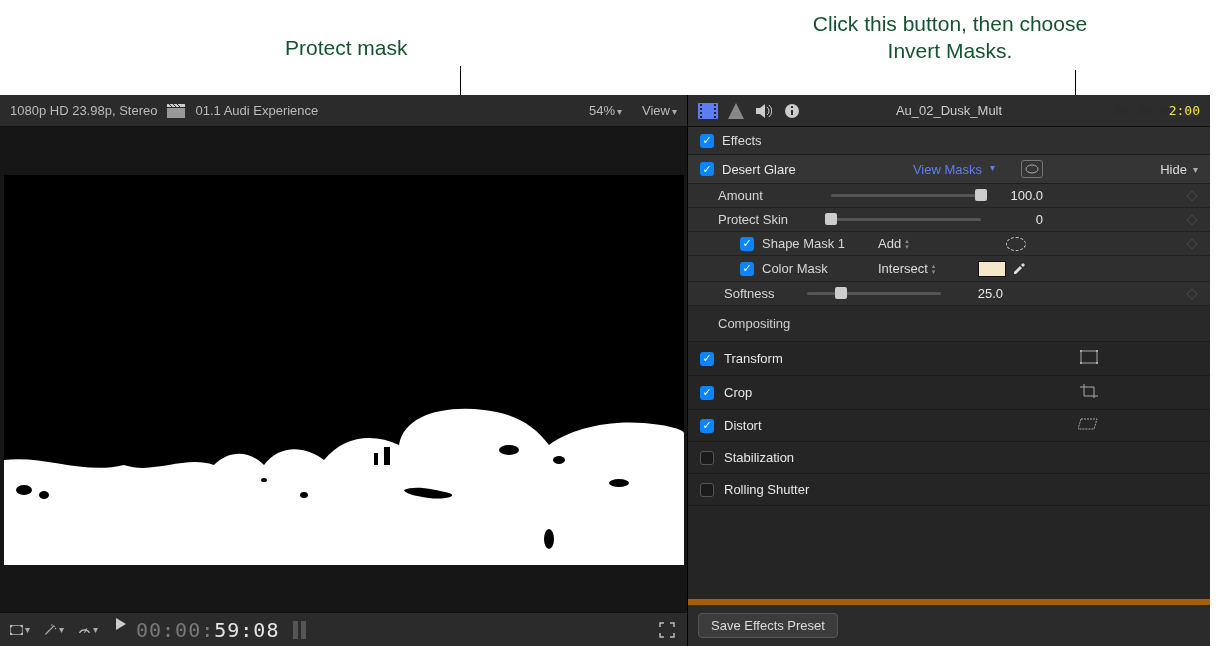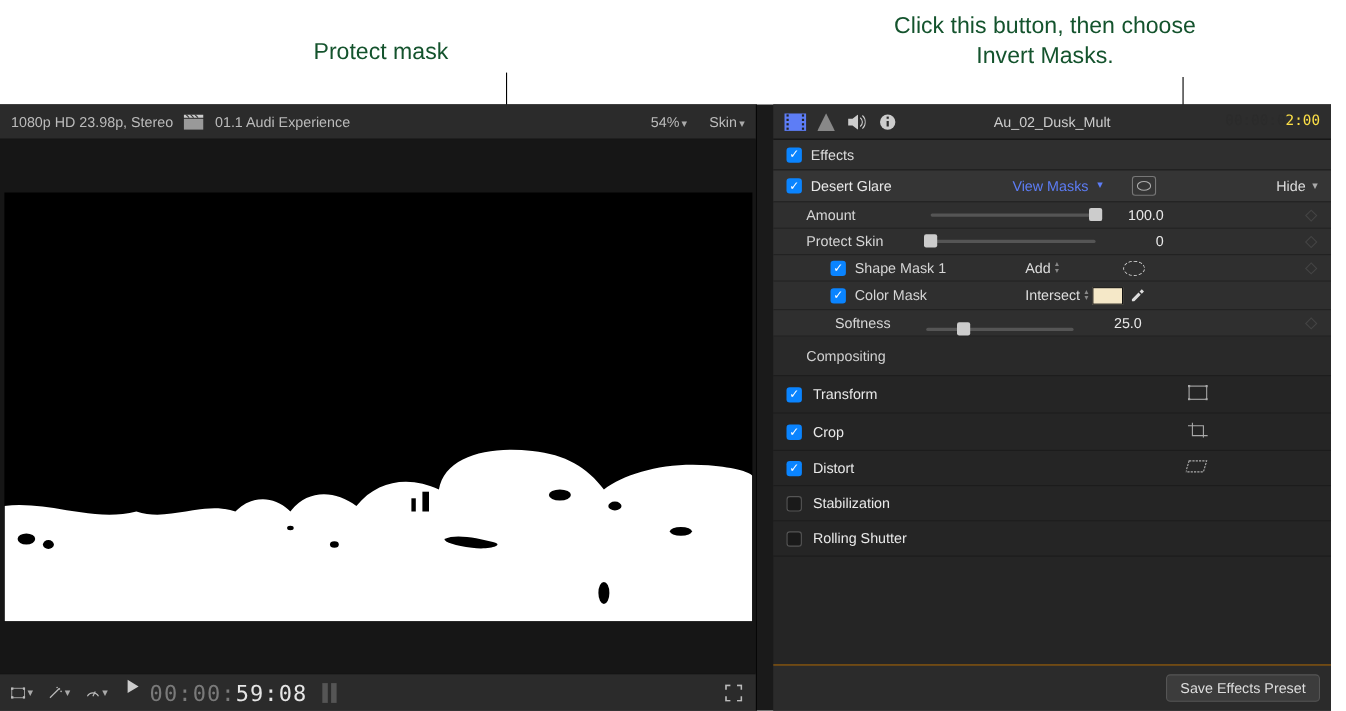--- a/index.html
+++ b/index.html
@@ -25,21 +25,20 @@
     width: 1px;
   }
   .app-window {
     position: absolute;
     top: 95px;
     left: 0;
     width: 1210px;
     height: 551px;
     background: #1a1a1a;
     display: flex;
-    gap: 15px;
   }
   .viewer-pane {
     width: 688px;
     background: #212121;
     display: flex;
     flex-direction: column;
     border-right: 1px solid #000;
   }
   .viewer-toolbar {
     height: 32px;
@@ -210,21 +209,21 @@
     gap: 8px;
     background: #2f2f2f;
     border-bottom: 1px solid #222;
     position: relative;
   }
   .param-row .label {
     width: 105px;
     color: #d6d6d6;
   }
   .param-row.sub .label { width: 92px; padding-left: 0; }
-  .param-row.subsub { padding-left: 56px; align-items: flex-end; }
+  .param-row.subsub { padding-left: 36px; }
   .param-row.subsub .label { width: 75px; }
   .slider-track {
     width: 150px;
     height: 3px;
     background: #555;
     border-radius: 2px;
     position: relative;
   }
   .slider-thumb {
     position: absolute;
@@ -256,21 +255,20 @@
     display: flex;
     align-items: center;
     justify-content: flex-start;
     gap: 4px;
   }
   .mode-sel {
     display: inline-flex;
     align-items: center;
     gap: 4px;
     color: #ddd;
-    margin-left: 39px;
   }
   .stepper {
     display: inline-flex;
     flex-direction: column;
     font-size: 7px;
     line-height: 6px;
     color: #888;
   }
   .icon-slot {
     width: 50px;
@@ -302,24 +300,24 @@
   .simple-row .row-icon { margin-left: auto; margin-right: 100px; }
   .compositing {
     padding: 10px 12px 10px 30px;
     color: #d0d0d0;
     background: #292929;
     border-bottom: 1px solid #1c1c1c;
   }
   .insp-footer {
     margin-top: auto;
     display: flex;
-    justify-content: flex-end;
+    justify-content: flex-start;
     padding: 8px 10px;
     background: #2b2b2b;
-    border-top: 1px solid #a16207;
+    border-top: 6px solid #a16207;
   }
   .save-preset-btn {
     background: #3c3c3c;
     border: 1px solid #555;
     border-radius: 4px;
     padding: 4px 12px;
     color: #ddd;
     font-size: 13px;
   }
   .chev { font-size: 10px; color: #aaa; margin-left: 2px;}
@@ -343,21 +341,21 @@
             <rect x="0" y="4" width="18" height="10" fill="#999"></rect>
             <polygon points="0,0 18,0 18,3 0,3" fill="#ccc"></polygon>
             <line x1="2" y1="0" x2="5" y2="3" stroke="#333"></line>
             <line x1="6" y1="0" x2="9" y2="3" stroke="#333"></line>
             <line x1="10" y1="0" x2="13" y2="3" stroke="#333"></line>
           </svg>
       </span>
       <span>01.1 Audi Experience</span>
       <span class="spacer"></span>
       <span><span>54%</span><span class="chev">▾</span></span>
-      <span style="margin-left:10px;"><span>Skin</span><span class="chev">▾</span></span>
+      <span style="margin-left:10px;"><span>View</span><span class="chev">▾</span></span>
     </div>
 
     <div class="viewer-canvas">
       <div class="mask-preview">
         <svg width="680" height="390" viewBox="0 0 680 390">
           <path d="M0,285 C40,280 80,300 120,290 C150,300 180,280 210,290 
                    C225,275 245,275 260,290 
                    C275,270 300,270 320,285 
                    C340,260 370,258 395,270 
                    C400,240 440,230 480,235 

